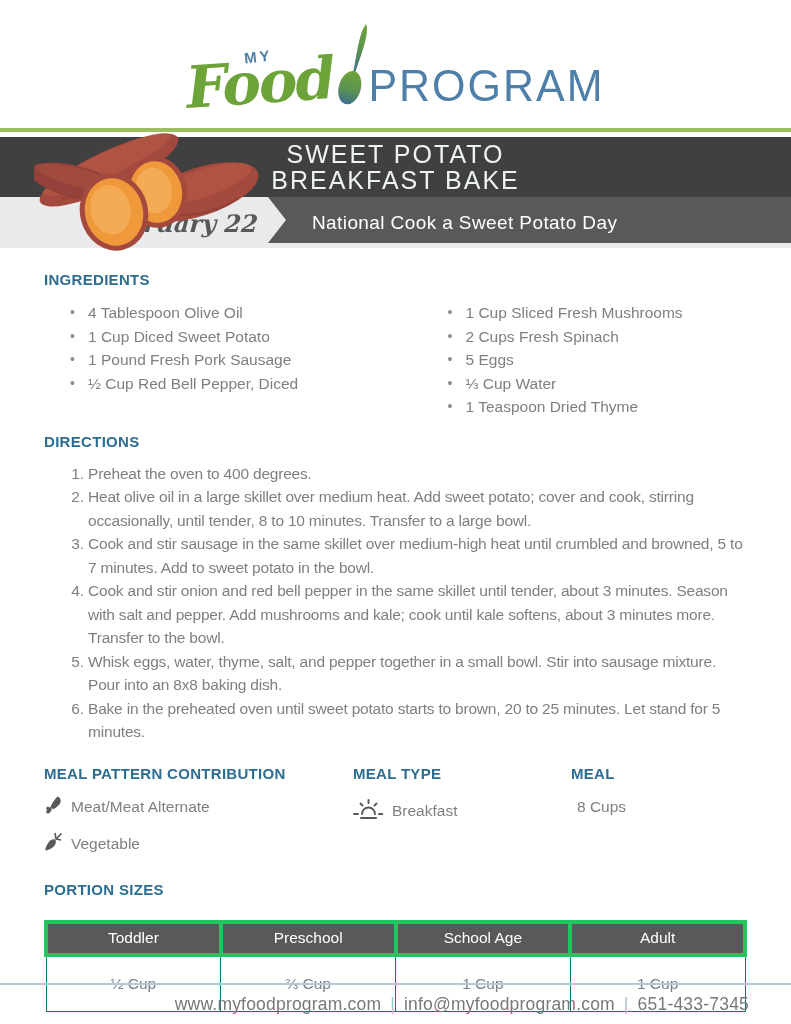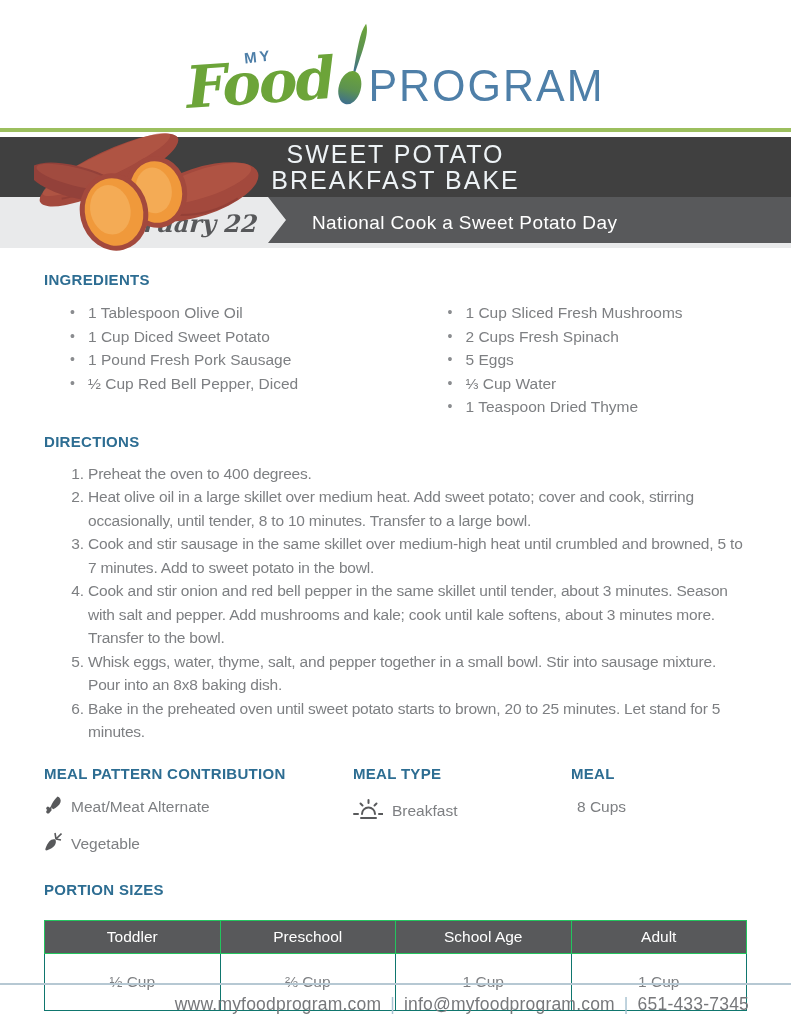--- a/index.html
+++ b/index.html
@@ -46,21 +46,21 @@
   ol.steps li::marker { color:#7d7f82; }
 
   .meal-row { display:flex; margin-top:21px; }
   .mp-col { width:309px; } .mt-col { width:218px; } .yl-col { flex:1; }
   .meal-item { display:flex; align-items:center; gap:9px; margin-top:13px; color:#7d7f82; font-size:15.5px; }
   .mt-col .meal-item, .yl-col .meal-item { margin-top:16px; }
   .yl-col .meal-item { padding-left:6px; }
 
   .h-ps { margin-top:25px; }
   table.portions { margin-top:22px; width:703px; border-collapse:collapse; table-layout:fixed; }
-  table.portions th { background:#58595b; color:#ffffff; font-weight:normal; font-size:15.5px; height:33px; border:1px solid #22c55e; }
+  table.portions th { background:#58595b; color:#ffffff; font-weight:normal; font-size:15.5px; height:33px; border:4px solid #22c55e; }
   table.portions td { background:#ffffff; color:#7d7f82; font-size:15.5px; text-align:center; height:57px; border:1px solid #0f766e; }
 
   
   .footer-line { position:absolute; top:983px; left:0; width:791px; height:2px; background:#b6c8d3; }
   .footer { position:absolute; top:994px; left:4px; width:745px; text-align:right; font-size:17.5px; color:#77787b; letter-spacing:.2px; }
   .footer .sep { color:#a9c3d2; padding:0 9px; font-weight:300; }
 </style>
 </head>
 <body>
 
@@ -133,21 +133,21 @@
         <ellipse cx="77" cy="79" rx="20" ry="25" fill="#f4ab55"></ellipse>
       </g>
     </svg>
   </div>
 
   <div class="content">
 
     <div class="sec-h h-ing">INGREDIENTS</div>
     <div class="ing-cols">
       <ul class="c1">
-          <li>1 Tablespoon Olive Oil</li>
+          <li>4 Tablespoon Olive Oil</li>
           <li>1 Cup Diced Sweet Potato</li>
           <li>1 Pound Fresh Pork Sausage</li>
           <li>½ Cup Red Bell Pepper, Diced</li>
         </ul>
       <ul class="c2">
           <li>1 Cup Sliced Fresh Mushrooms</li>
           <li>2 Cups Fresh Spinach</li>
           <li>5 Eggs</li>
           <li>⅓ Cup Water</li>
           <li>1 Teaspoon Dried Thyme</li>

